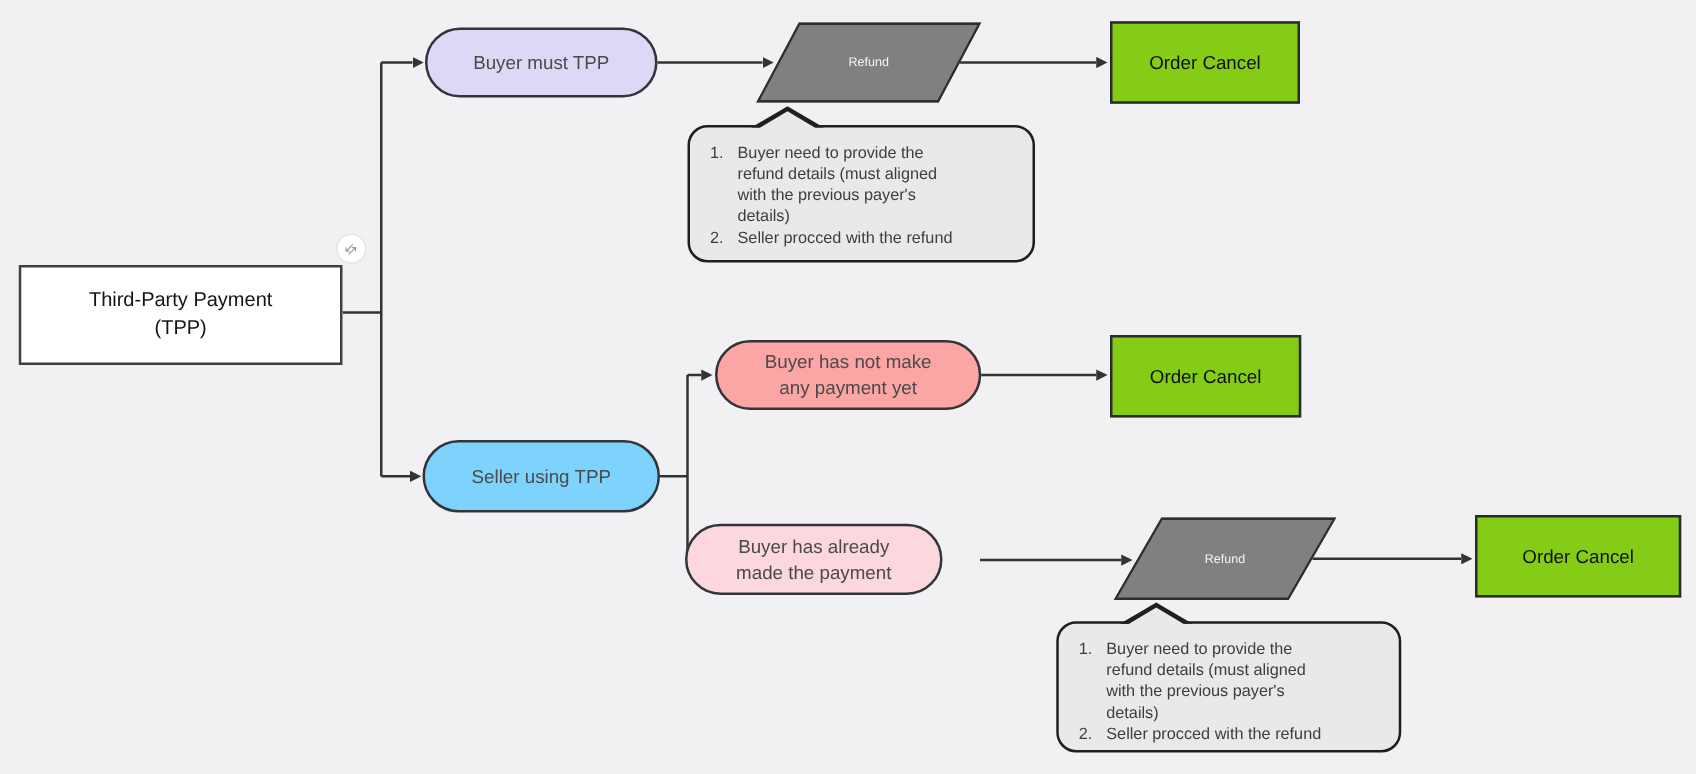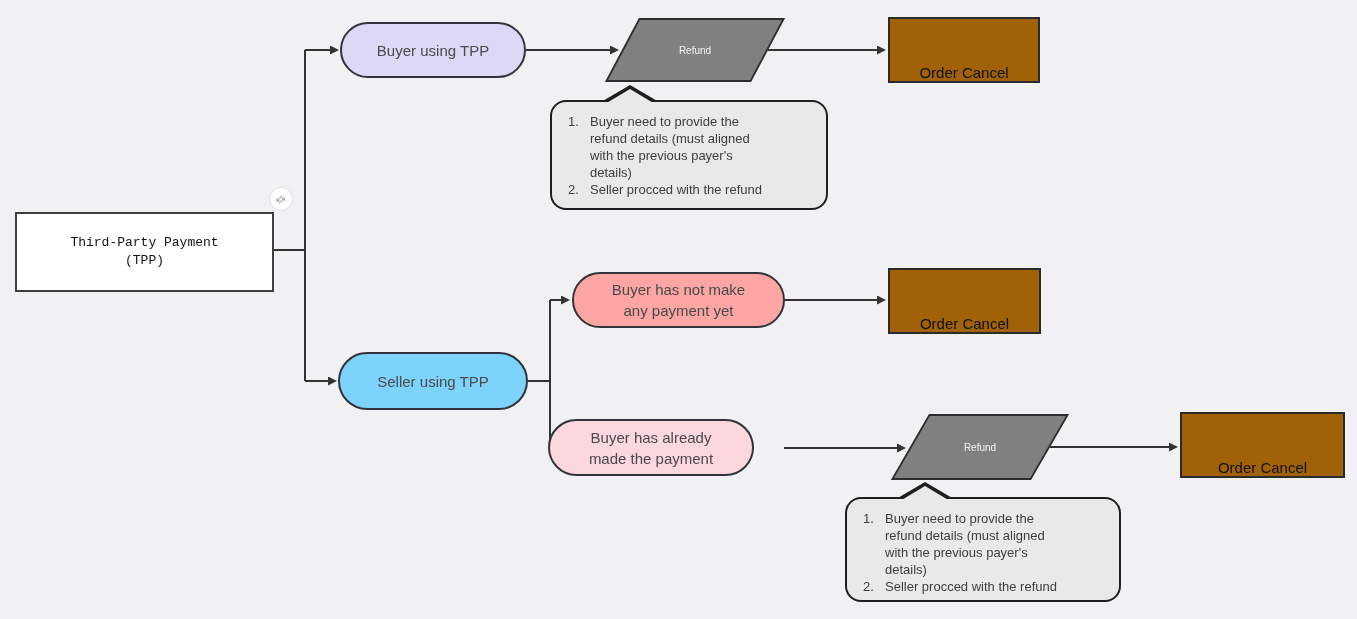--- a/index.html
+++ b/index.html
@@ -7,34 +7,34 @@
   .canvas {
     position:relative; width:1357px; height:619px;
     background:#f1f1f3; overflow:hidden;
   }
   .wires { position:absolute; left:0; top:0; z-index:1; }
   .node { position:absolute; z-index:2; display:flex; align-items:center; justify-content:center; text-align:center; }
   .multiline { white-space:pre-line; }
 
   .root-box {
     background:#ffffff; border:2px solid #3f3f3f;
-    font-size:13px; font-weight:500; color:#141414; line-height:1.35;font-family:Liberation Mono, monospace;
+    font-size:16px; font-weight:500; color:#141414; line-height:1.35;
   }
   .pill {
     border:2px solid #33333b; border-radius:29px;
     font-size:15px; color:#4a4a4a; line-height:1.4;
   }
   .pill-buyer  { background:#ddd8f6; }
   .pill-seller { background:#7dd3fc; }
   .pill-green  { background:#fca5a5; }
   .pill-pink   { background:#fcd7de; }
 
   .cancel-box {
-    background:#a16207; border:2px solid #2b2b2b;
-    font-size:15px; font-weight:500; color:#0f0f0f;align-items:flex-end;
+    background:#84cc16; border:2px solid #2b2b2b;
+    font-size:15px; font-weight:500; color:#0f0f0f;
   }
 
   .para-wrap { position:absolute; z-index:2; }
   .para-shape {
     position:absolute; left:0; top:0; width:100%; height:100%;
     background:#808080; border:2px solid #2e2e2e;
   }
   .para-label {
     position:absolute; left:0; top:0; width:100%; height:100%;
     display:flex; align-items:center; justify-content:center;
@@ -102,21 +102,21 @@
   <div class="node root-box" style="left:15px; top:212px; width:259px; height:80px;">
     <span class="multiline">Third-Party Payment
 (TPP)</span>
   </div>
 
   <div class="badge" style="left:270px; top:188px;">
     <span>⇆</span>
   </div>
 
   <div class="node pill pill-buyer" style="left:340px; top:22px; width:186px; height:56px;">
-    <span>Buyer using TPP</span>
+    <span>Buyer must TPP</span>
   </div>
 
   <div class="node pill pill-seller" style="left:338px; top:352px; width:190px; height:58px;">
     <span>Seller using TPP</span>
   </div>
 
   <div class="node pill pill-green" style="left:572px; top:272px; width:213px; height:56px;">
     <span class="multiline">Buyer has not make
 any payment yet</span>
   </div>

